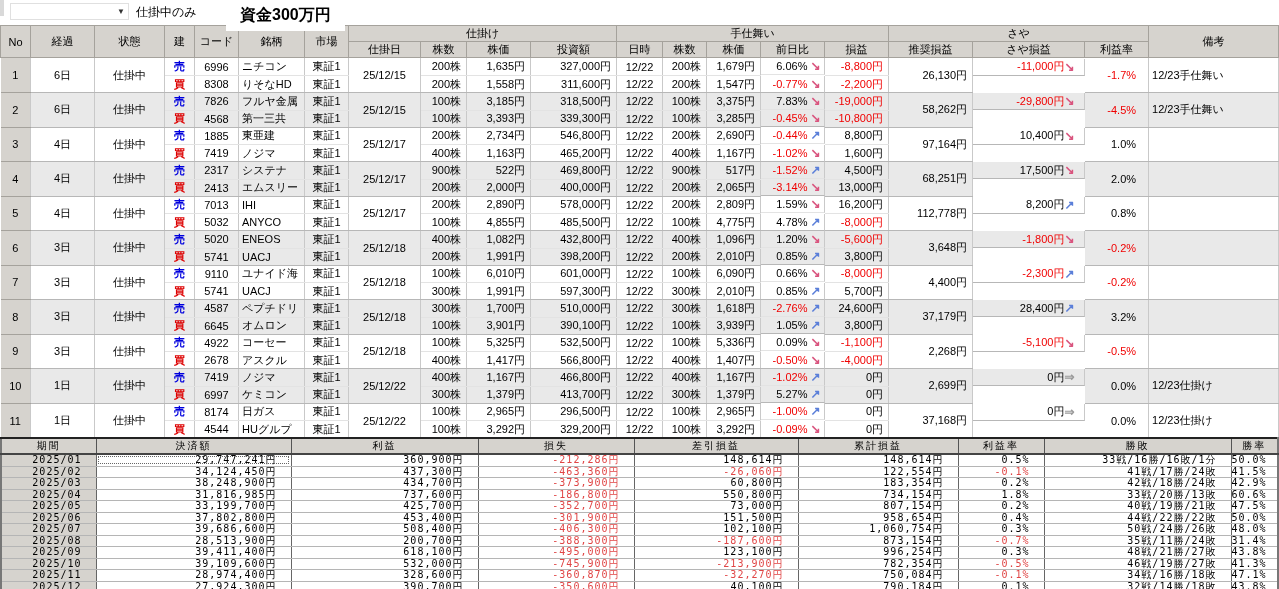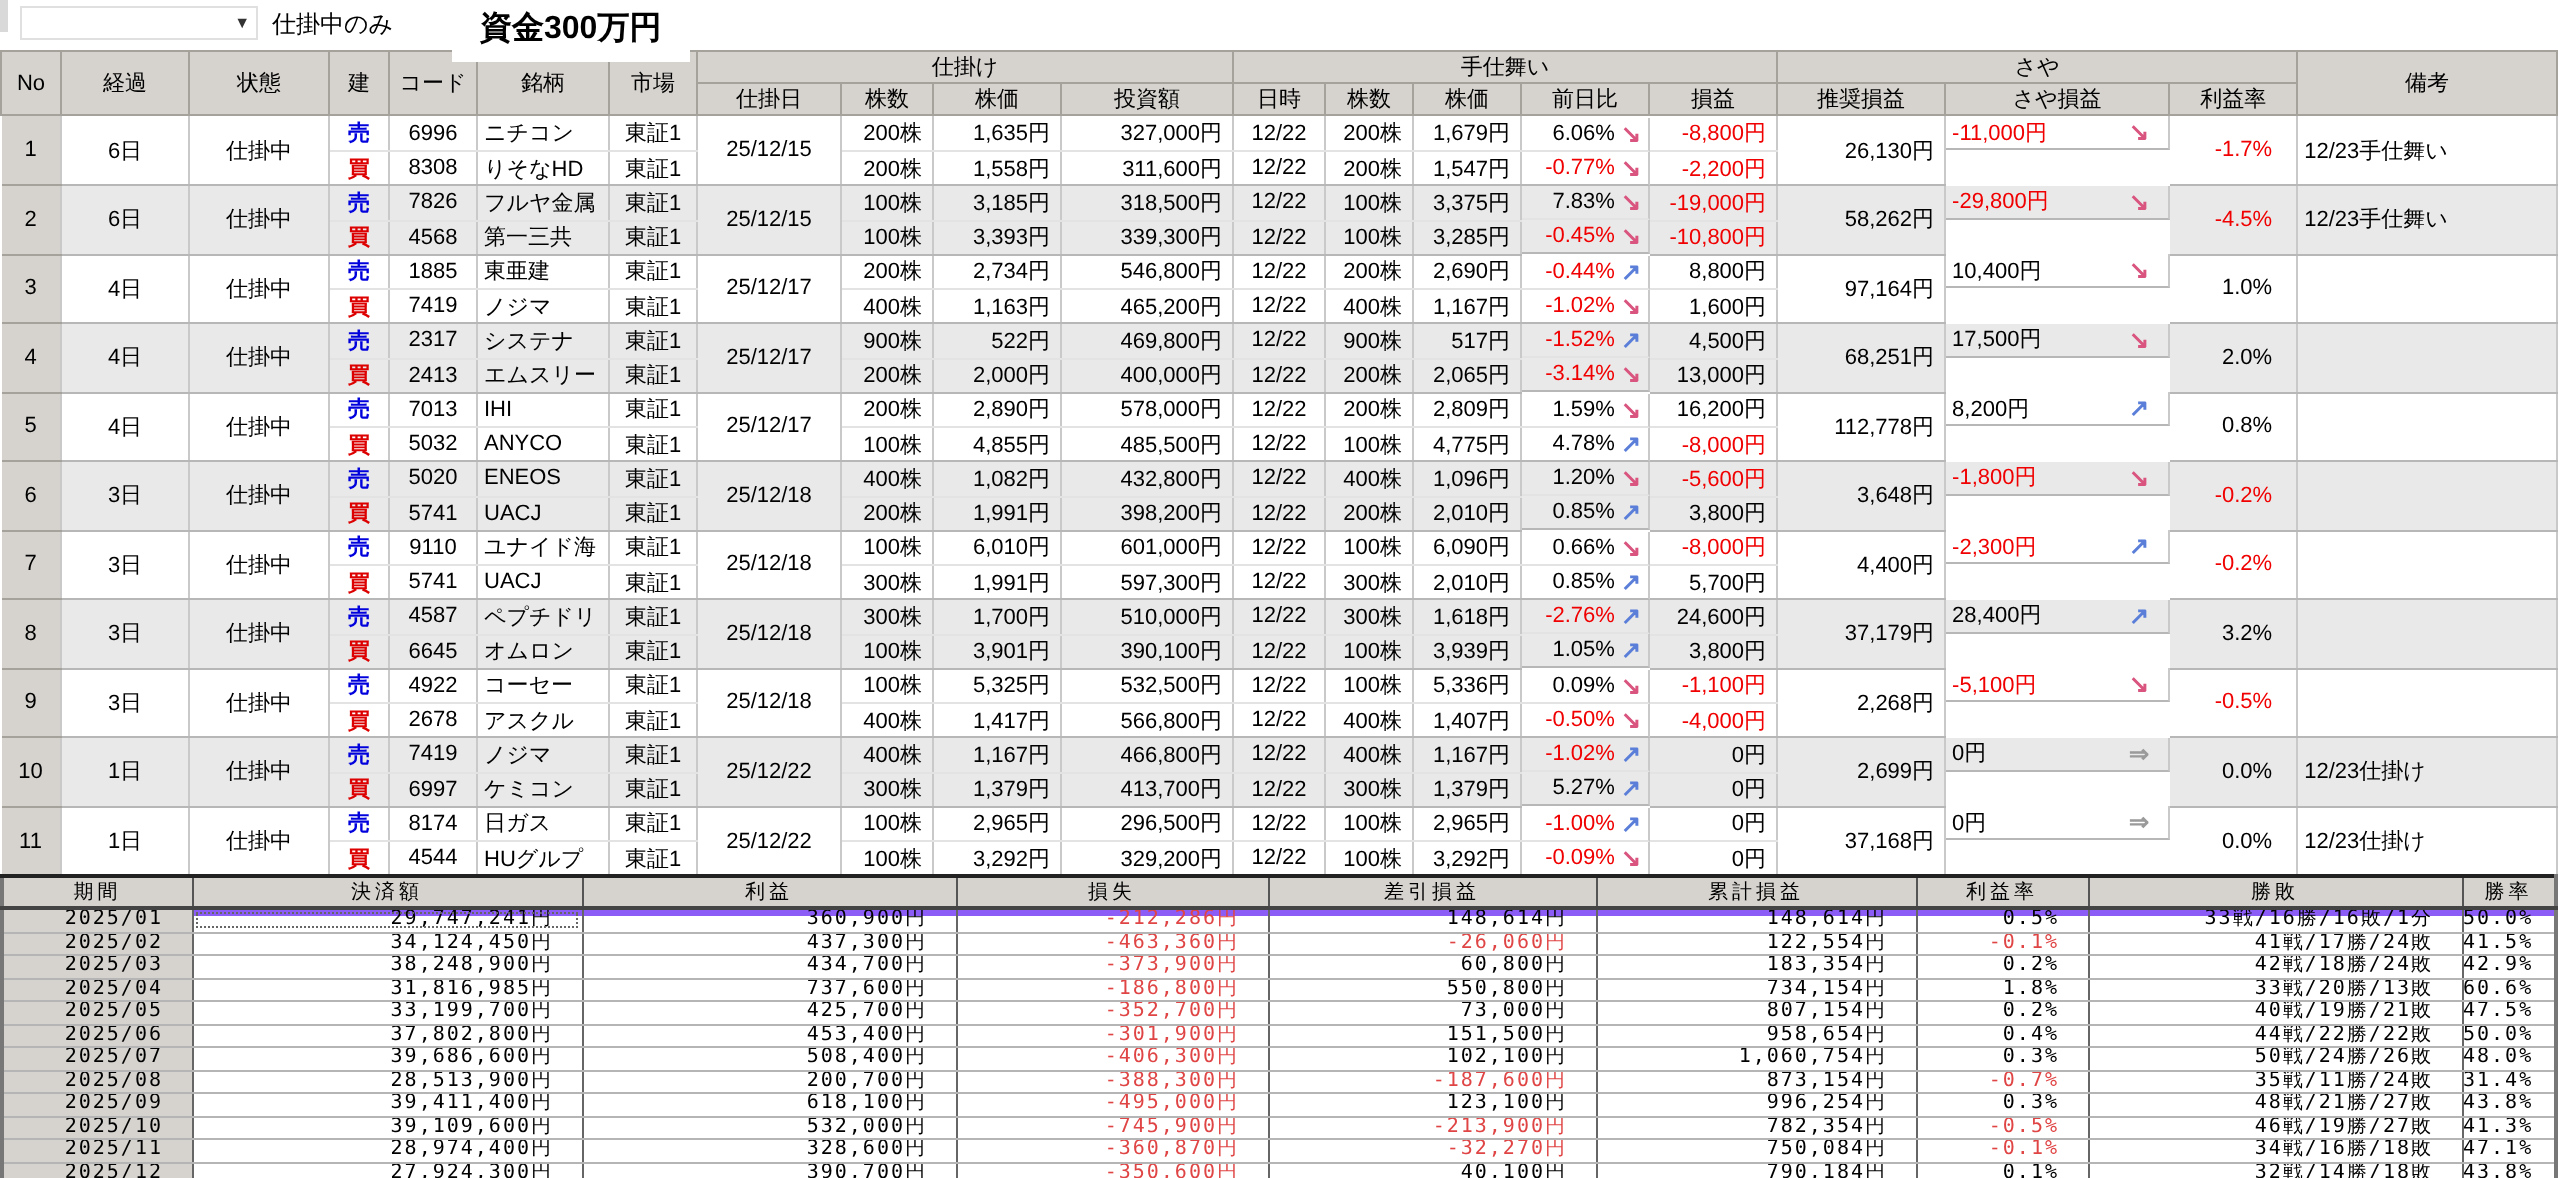--- a/index.html
+++ b/index.html
@@ -10,36 +10,36 @@
   
   .edge-sliver{position:absolute;left:0;top:0;width:4px;height:16px;background:#d9d9d9;}
   .combo{position:absolute;left:10px;top:3px;width:117px;height:15px;background:#fff;
     border:1px solid #e0e0e0;display:flex;align-items:center;justify-content:flex-end;}
   .combo .caret{font-size:8px;color:#333;padding-right:3px;line-height:1;}
   .filter-label{position:absolute;left:136px;top:4px;font-size:12px;}
   .fund-title{position:absolute;left:226px;top:0;height:31px;line-height:30px;padding:0 14px;
     background:#fff;font-size:16px;font-weight:bold;z-index:4;white-space:nowrap;}
   
   table.positions{position:absolute;top:25px;left:0;width:1279px;border-collapse:collapse;
-    table-layout:fixed;font-size:11px;border-bottom:4px solid #8b5cf6;}
+    table-layout:fixed;font-size:11px;border-bottom:1px solid #8b5cf6;}
   table.positions th{background:#d6d3ce;border:1px solid #a5a29c;font-weight:normal;
     padding:0;height:15px;overflow:hidden;white-space:nowrap;font-size:11px;}
   table.positions td{border-right:1px solid #c9c9c9;padding:0 3px;height:16px;
     overflow:hidden;white-space:nowrap;background:#fff;}
   table.positions tbody tr{height:16.5px;}
   .leg1 > td{border-bottom:1px solid #e3e3e3;}
   .leg2 > td{border-bottom:1px solid #b7b7b7;}
   td.span2{border-bottom:1px solid #b7b7b7 !important;}
   tr.alt td{background:#e9e9e9;}
   td.rowhead{background:#d6d3ce !important;text-align:center;border-bottom:1px solid #a5a29c !important;}
   .c-center{text-align:center;}
   .c-left{text-align:left;}
   .c-num{text-align:right;padding-right:5px !important;}
   .c-flex{display:flex;align-items:center;justify-content:flex-end;gap:3px;padding-right:3px !important;border-right:none;}
-  td.cell-spread{padding-right:9px !important;gap:16px;justify-content:space-between;}
+  td.cell-spread{padding-right:9px !important;gap:0;}
   td.cell-rate{padding-right:12px !important;margin-top:40px;}
   .side-sell{color:#0000dd;font-weight:bold;}
   .side-buy{color:#dd0000;font-weight:bold;}
   .neg{color:#f00000;}
   .ar{font-weight:bold;font-size:12px;line-height:1;}
   .ar-down{color:#d9547e;}
   .ar-up{color:#5b7fd9;}
   .ar-right{color:#9a9a9a;}
   tr.total-row td{background:#d6d3ce;border-top:1px solid #999;border-right:1px solid #b3b0aa;height:15px;}
   tr.total-row{height:16px;}

